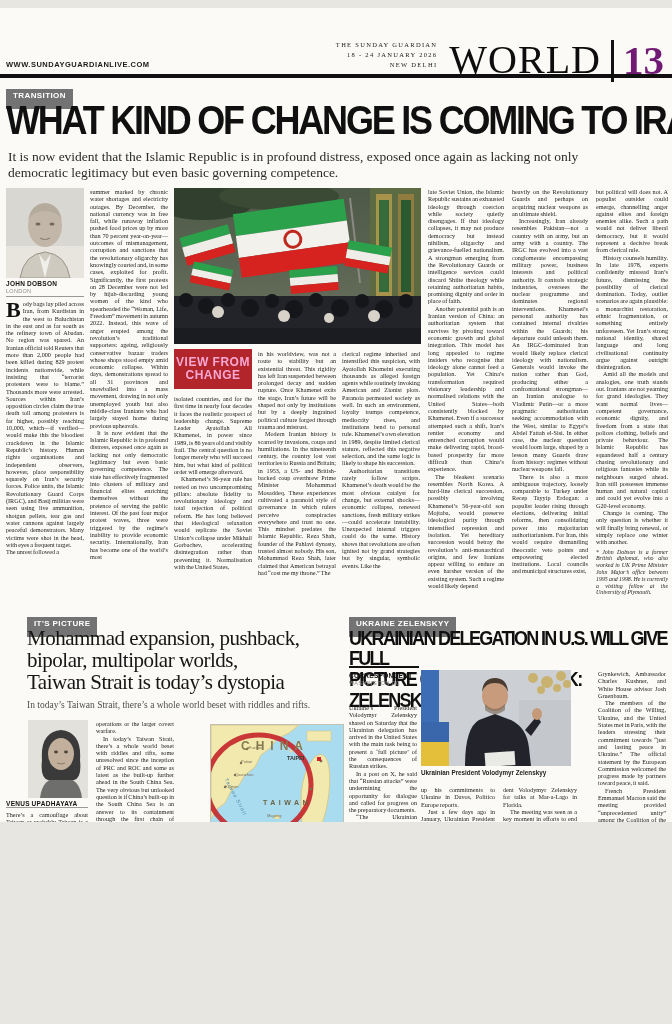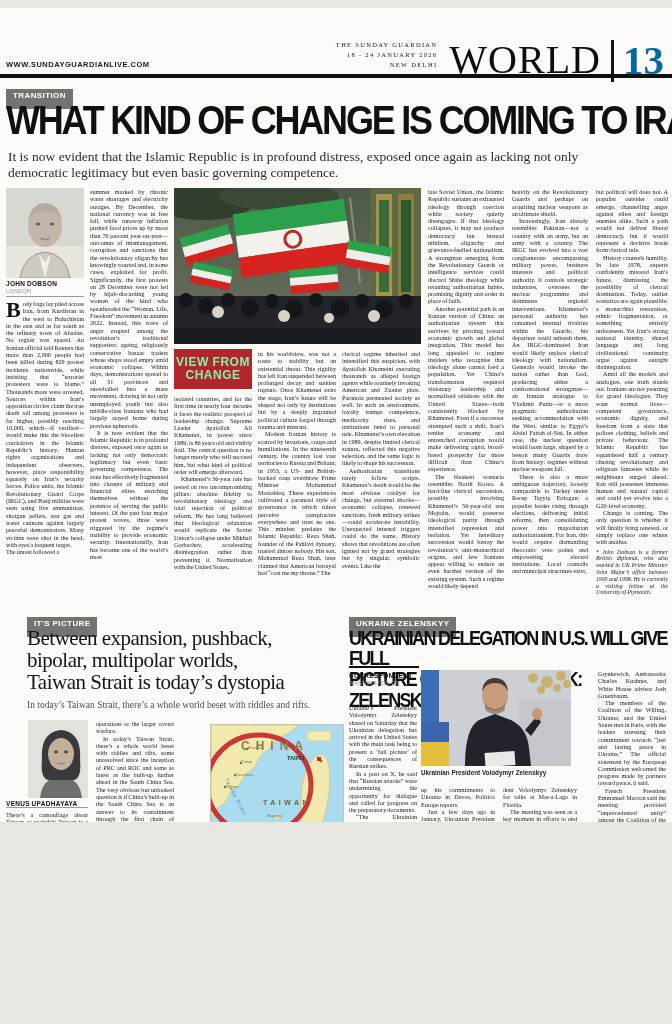--- a/index.html
+++ b/index.html
@@ -6,21 +6,21 @@
   #page{position:relative;width:672px;height:814px;margin:8px auto;background:#fbfaf6;overflow:hidden;
         font-family:"Liberation Serif",serif;color:#1c1c1c;}
   .abs{position:absolute;}
   
   .url{left:6px;top:52px;font:700 7.5px "Liberation Sans",sans-serif;letter-spacing:.5px;color:#1a1a1a;}
   .masthead-row{top:32px;right:8px;display:flex;align-items:flex-start;}
   .issue-info{text-align:right;font:6.5px/1.55 "Liberation Serif",serif;letter-spacing:1.3px;color:#222;
               text-transform:uppercase;margin-right:12px;}
   .world{font:400 40px/1 "Liberation Serif",serif;letter-spacing:1px;color:#0d0d0d;margin-right:10px;}
   .vdiv{width:3px;height:42px;background:#121212;margin-right:9px;}
-  .pagenum{font:700 41px/1 "Liberation Serif",serif;color:#0369a1;}
+  .pagenum{font:700 41px/1 "Liberation Serif",serif;color:#701a75;}
   .hrule{top:66px;left:0;width:672px;height:4px;background:#101010;}
   
   .tag{display:inline-block;background:#737373;color:#fff;font:700 8px/1 "Liberation Sans",sans-serif;
        padding:3px 7px 9px;letter-spacing:.4px;}
   .h-iran{left:6px;top:92px;font:700 36px/1 "Liberation Sans",sans-serif;letter-spacing:-2.2px;color:#101010;
           white-space:nowrap;transform:scaleY(1.12);transform-origin:top left;}
   .standfirst{left:8px;top:141px;width:604px;font:13.5px/16px "Liberation Serif",serif;color:#2b2b2b;}
   .h-taiwan{left:27px;top:619px;width:314px;font:400 21px/22px "Liberation Serif",serif;
             letter-spacing:-.5px;color:#161616;white-space:pre-line;}
   .sub-taiwan{left:27px;top:692px;width:310px;font:9.5px/11px "Liberation Serif",serif;color:#4d4d4d;}
@@ -32,21 +32,21 @@
   .col p{margin:0;}
   .col p+p{text-indent:7px;}
   .dropcap{float:left;font:700 22px/18px "Liberation Serif",serif;margin:1px 2px 0 0;color:#111;}
   .footnote{font:italic 5.9px/6.8px "Liberation Serif",serif;margin-top:3px;color:#222;}
   
   .byline-name{font:700 6.5px "Liberation Sans",sans-serif;letter-spacing:.3px;color:#111;margin-top:2px;}
   .byline-loc{font:5.5px "Liberation Sans",sans-serif;color:#8e8e8e;letter-spacing:.3px;margin:1px 0 2px;}
   .byline-rule{border-bottom:.5px solid #999;margin-bottom:3px;}
   .corr{left:349px;top:658px;width:70px;border-top:2px solid #111;padding-top:2px;}
   
-  .viewbox{left:174px;top:341px;width:78px;height:40px;background:#b2252b;color:#86efac;text-align:center;
+  .viewbox{left:174px;top:341px;width:78px;height:40px;background:#b2252b;color:#f9a8d4;text-align:center;
            font:700 12px/13px "Liberation Sans",sans-serif;letter-spacing:.5px;padding-top:7px;box-sizing:border-box;}
   
   .photo{position:absolute;overflow:hidden;}
   .caption{left:421px;top:761px;width:152px;font:700 6.3px/7px "Liberation Sans",sans-serif;color:#222;}
   
   .map-label{position:absolute;font-family:"Liberation Sans",sans-serif;color:#6b6343;}
   .map-country{top:14px;left:30px;font-size:12px;font-weight:700;letter-spacing:6px;color:#857c52;}
   .map-island{top:74px;left:52px;font-size:7px;font-weight:700;letter-spacing:3.5px;color:#6b6343;}
   .map-capital{top:30px;left:76px;font-size:5.5px;font-weight:700;color:#333;}
   .map-strait{top:52px;left:18px;font-size:5px;font-style:italic;color:#4a88a8;letter-spacing:1px;
@@ -212,21 +212,21 @@
         <p>History counsels humility. In late 1978, experts confidently misread Iran’s future, dismissing the possibility of clerical domination. Today, outlier scenarios are again plausible: a monarchist restoration, ethnic fragmentation, or something entirely unforeseen. Yet Iran’s strong national identity, shared language and long civilisational continuity argue against outright disintegration.</p>
         <p>Amid all the models and analogies, one truth stands out. Iranians are not yearning for grand ideologies. They want normal lives—competent governance, economic dignity, and freedom from a state that polices clothing, beliefs and private behaviour. The Islamic Republic has squandered half a century chasing revolutionary and religious fantasies while its neighbours surged ahead. Iran still possesses immense human and natural capital and could yet evolve into a G20-level economy.</p>
         <p>Change is coming. The only question is whether it will finally bring renewal, or simply replace one winter with another.</p>
       </div>
     <div class="footnote">* John Dobson is a former British diplomat, who also worked in UK Prime Minister John Major’s office between 1995 and 1998. He is currently a visiting fellow at the University of Plymouth.</div>
   </div>
 
   <div class="abs" style="left:27px;top:604px;">
     <span class="tag">IT'S PICTURE</span>
   </div>
-  <div class="abs h-taiwan">Between expansion, pushback,
+  <div class="abs h-taiwan">Mohammad expansion, pushback,
 bipolar, multipolar worlds,
 Taiwan Strait is today’s dystopia</div>
   <div class="abs sub-taiwan">In today’s Taiwan Strait, there’s a whole world beset with riddles and rifts.</div>
 
   <div class="col" style="left:6px;top:712px;width:82px;height:312px;">
     <div class="photo" style="position:relative;width:66px;height:78px;margin:0 0 1px 22px;">
       <svg width="66" height="78" viewBox="0 0 66 78" aria-hidden="true">
         <rect width="66" height="78" fill="#e3e1dc"></rect>
         <path d="M12 78 Q14 58 33 56 Q52 58 54 78 Z" fill="#6e6e6c"></path>
         <path d="M14 40 Q12 12 33 10 Q54 12 52 40 Q54 58 46 60 L20 60 Q12 58 14 40 Z" fill="#3a3a3a"></path>

